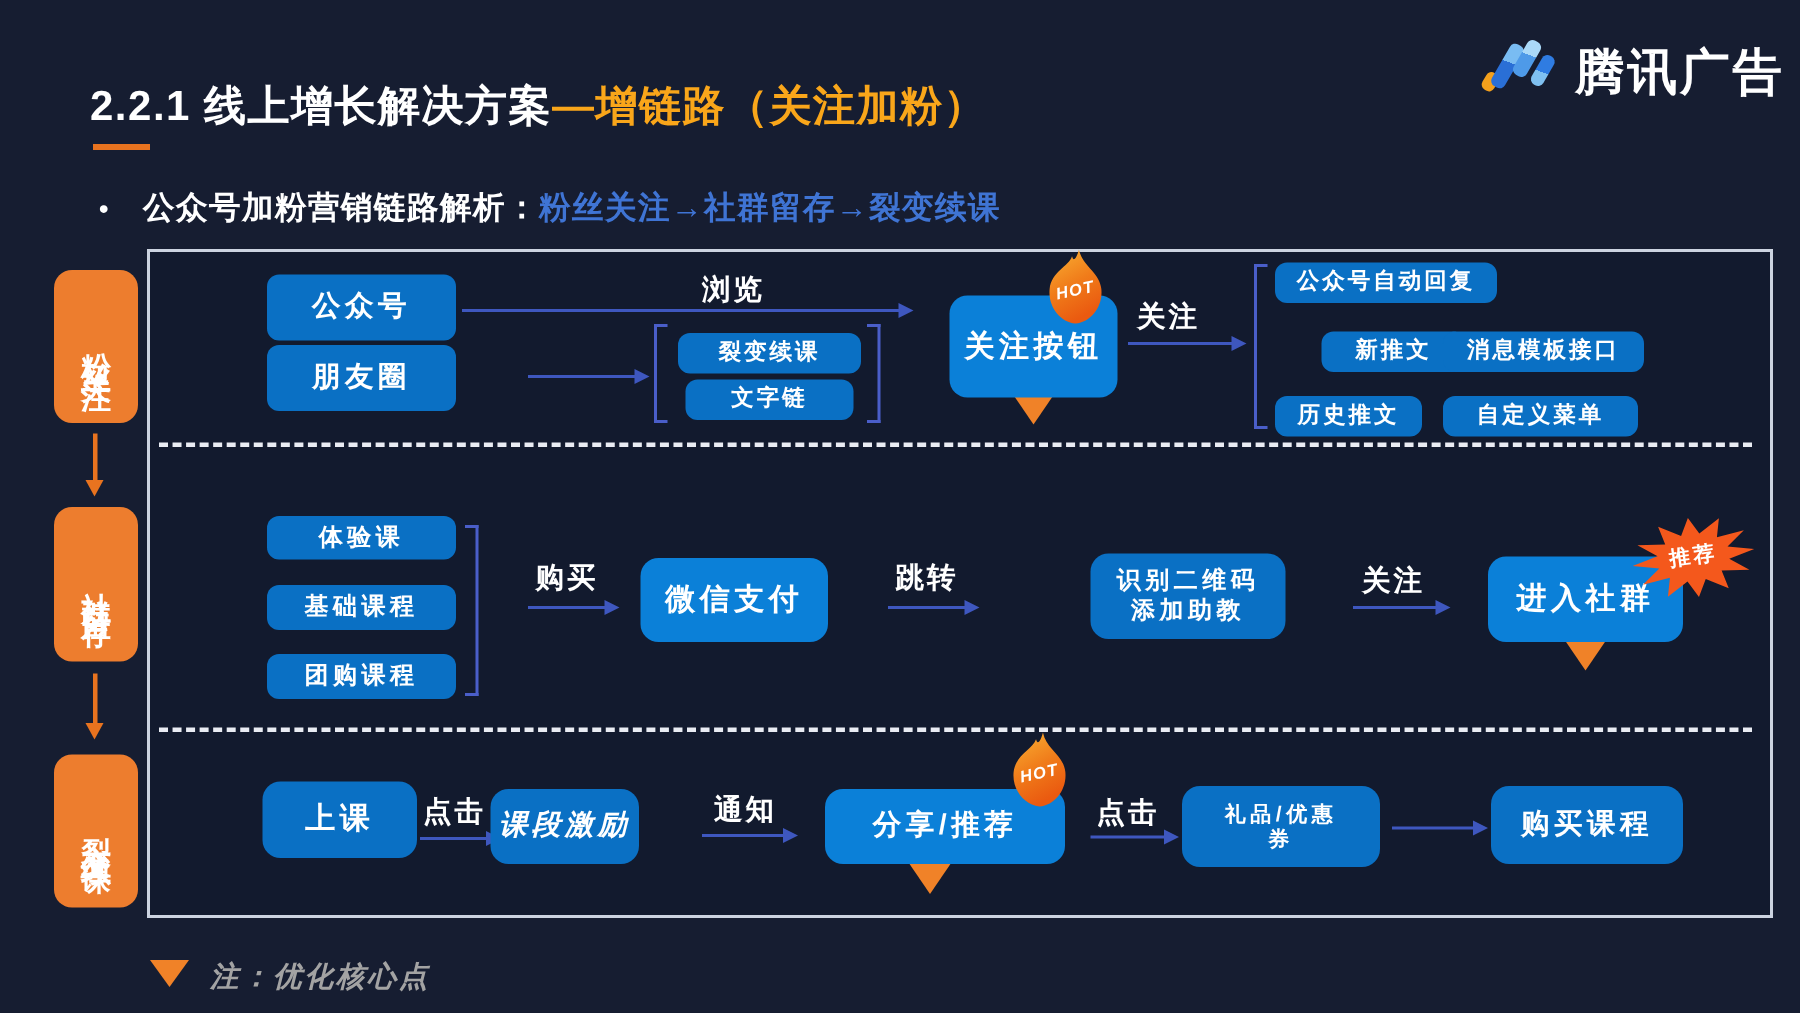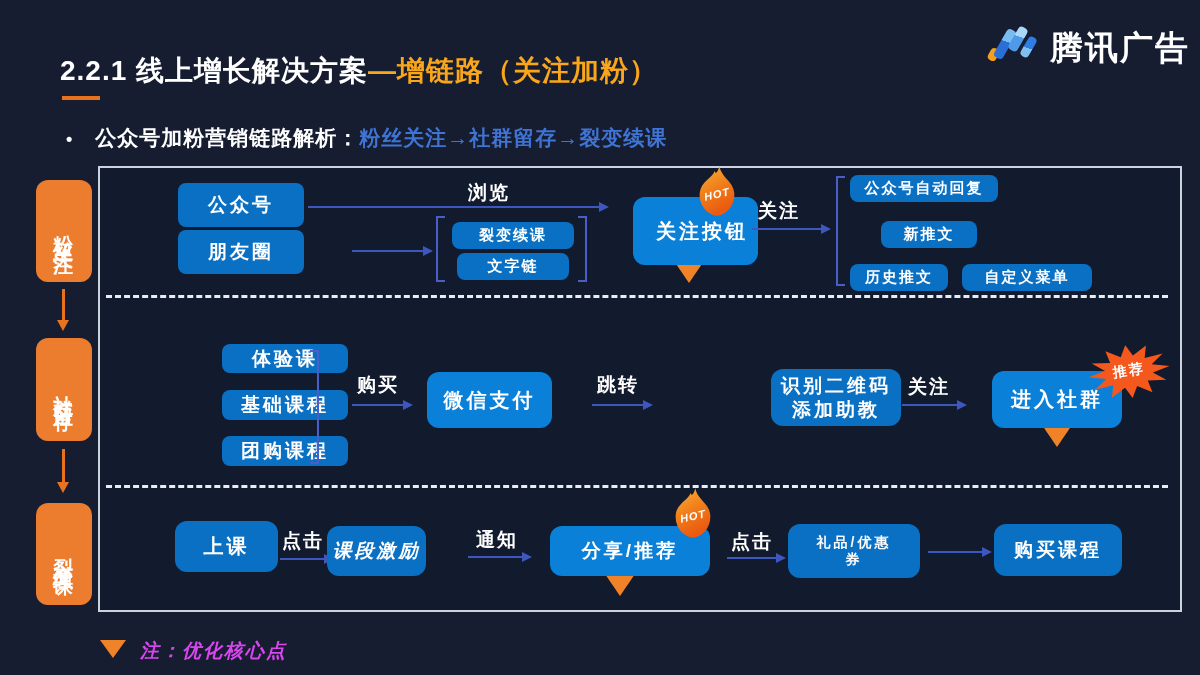--- a/index.html
+++ b/index.html
@@ -40,21 +40,21 @@
     border:2px solid #ccd3e0; background:#121a2e; box-sizing:border-box; }
   .dash { position:absolute; left:106px; width:1062px; height:0; border-top:3px dashed #e9ecf3; }
 
   
   .node { position:absolute; background:#0a70c4; color:#ffffff; font-weight:bold;
     display:flex; flex-direction:column; align-items:center; justify-content:center; text-align:center;
     border-radius:8px; letter-spacing:3px; line-height:1.25; }
   .node.big { border-radius:12px; }
   .node.hl { background:#0b80d8; }
   .f15 { font-size:15px; letter-spacing:2px; }
-  .f16 { font-size:19px;margin-left:44px; }
+  .f16 { font-size:16px; }
   .f18 { font-size:14px; }
   .f19 { font-size:19px; }
   .f20 { font-size:20px; }
 
   
   .harrow { position:absolute; height:2px; background:#3e57bf; }
   .harrow::after { content:""; position:absolute; right:-9px; top:-4.5px;
     border-left:10px solid #3e57bf; border-top:5.5px solid transparent; border-bottom:5.5px solid transparent; }
   .albl { position:absolute; color:#ffffff; font-weight:bold; font-size:19px; letter-spacing:2px; }
   .bk { position:absolute; width:9px; border:2px solid #4a5ec9; box-sizing:border-box; }
@@ -69,21 +69,21 @@
   .flame .hot { position:absolute; left:4px; top:24px; width:38px; text-align:center;
     color:#ffffff; font-size:11px; font-weight:bold; font-style:italic; transform:rotate(-12deg); letter-spacing:1px; }
   .burst { position:absolute; width:86px; height:58px; transform:rotate(-8deg); }
   .burst svg { position:absolute; inset:0; }
   .burst .btxt { position:absolute; left:0; top:19px; width:86px; text-align:center;
     color:#ffffff; font-size:14px; font-weight:bold; letter-spacing:2px; }
 
   
   .note-tri { position:absolute; left:100px; top:640px; width:0; height:0;
     border-left:13px solid transparent; border-right:13px solid transparent; border-top:18px solid #f08228; }
-  .note-text { position:absolute; left:140px; top:638px; color:#d946ef; font-size:19px;
+  .note-text { position:absolute; left:140px; top:638px; color:#a3a3a3; font-size:19px;
     font-weight:bold; font-style:italic; letter-spacing:2px; }
 </style>
 </head>
 <body>
 
 <div class="stage">
 
   <div class="title"><span>2.2.1 线上增长解决方案</span><span class="hl">—增链路（关注加粉）</span></div>
   <div class="title-underline"></div>
   <div class="subtitle"><span class="bullet">•</span><span>公众号加粉营销链路解析：</span><span class="chain">粉丝关注→社群留存→裂变续课</span></div>
@@ -114,41 +114,42 @@
   <div class="albl" style="left:468px;top:180px;">浏览</div>
   <div class="harrow" style="left:308px;top:206px;width:292px;"></div>
   <div class="harrow" style="left:352px;top:250px;width:72px;"></div>
 
   <div class="bk bk-l" style="left:436px;top:216px;height:66px;"></div>
   <div class="node f15" style="left:452px;top:222px;width:122px;height:27px;">裂变续课</div>
   <div class="node f15" style="left:457px;top:253px;width:112px;height:27px;">文字链</div>
   <div class="bk bk-r" style="left:578px;top:216px;height:66px;"></div>
 
   <div class="tri-down" style="left:674px;top:261px;"></div>
-  <div class="node big hl f20" style="left:633px;top:197px;width:112px;height:68px;padding-left:13px;">关注按钮</div>
+  <div class="node big hl f20" style="left:633px;top:197px;width:112px;height:68px;">关注按钮</div>
   <div class="flame" style="left:694px;top:164px;">
     <svg viewBox="0 0 40 48">
       <defs>
           <linearGradient id="fg1" x1="0" y1="0" x2="0.4" y2="1">
         <stop offset="0" stop-color="#f9b234"></stop>
             <stop offset="0.55" stop-color="#f07c1a"></stop>
             <stop offset="1" stop-color="#ea5a10"></stop>
       </linearGradient>
         </defs>
       <path d="M22 2 C24 12 34 15 35 25 C36 35 29 44 20 45 C11 44 4 35 5 25 C6 15 16 12 18 6 C19 10 21 6 22 2 Z" fill="url(#fg1)"></path>
     </svg>
     <span class="hot">HOT</span>
   </div>
 
   <div class="albl" style="left:758px;top:198px;">关注</div>
   <div class="harrow" style="left:752px;top:228px;width:70px;"></div>
 
   <div class="bk bk-l" style="left:836px;top:176px;height:110px;"></div>
   <div class="node f15" style="left:850px;top:175px;width:148px;height:27px;">公众号自动回复</div>
   <div class="node f15" style="left:850px;top:221px;width:96px;height:27px;margin-left:31px;">新推文</div>
+  <div class="node f15" style="left:962px;top:221px;width:134px;height:27px;">消息模板接口</div>
   <div class="node f15" style="left:850px;top:264px;width:98px;height:27px;">历史推文</div>
   <div class="node f15" style="left:962px;top:264px;width:130px;height:27px;">自定义菜单</div>
 
   <div class="node f16" style="left:178px;top:344px;width:126px;height:29px;">体验课</div>
   <div class="node f16" style="left:178px;top:390px;width:126px;height:30px;">基础课程</div>
   <div class="node f16" style="left:178px;top:436px;width:126px;height:30px;">团购课程</div>
   <div class="bk bk-r" style="left:310px;top:350px;height:114px;"></div>
 
   <div class="albl" style="left:357px;top:372px;">购买</div>
   <div class="harrow" style="left:352px;top:404px;width:52px;"></div>

